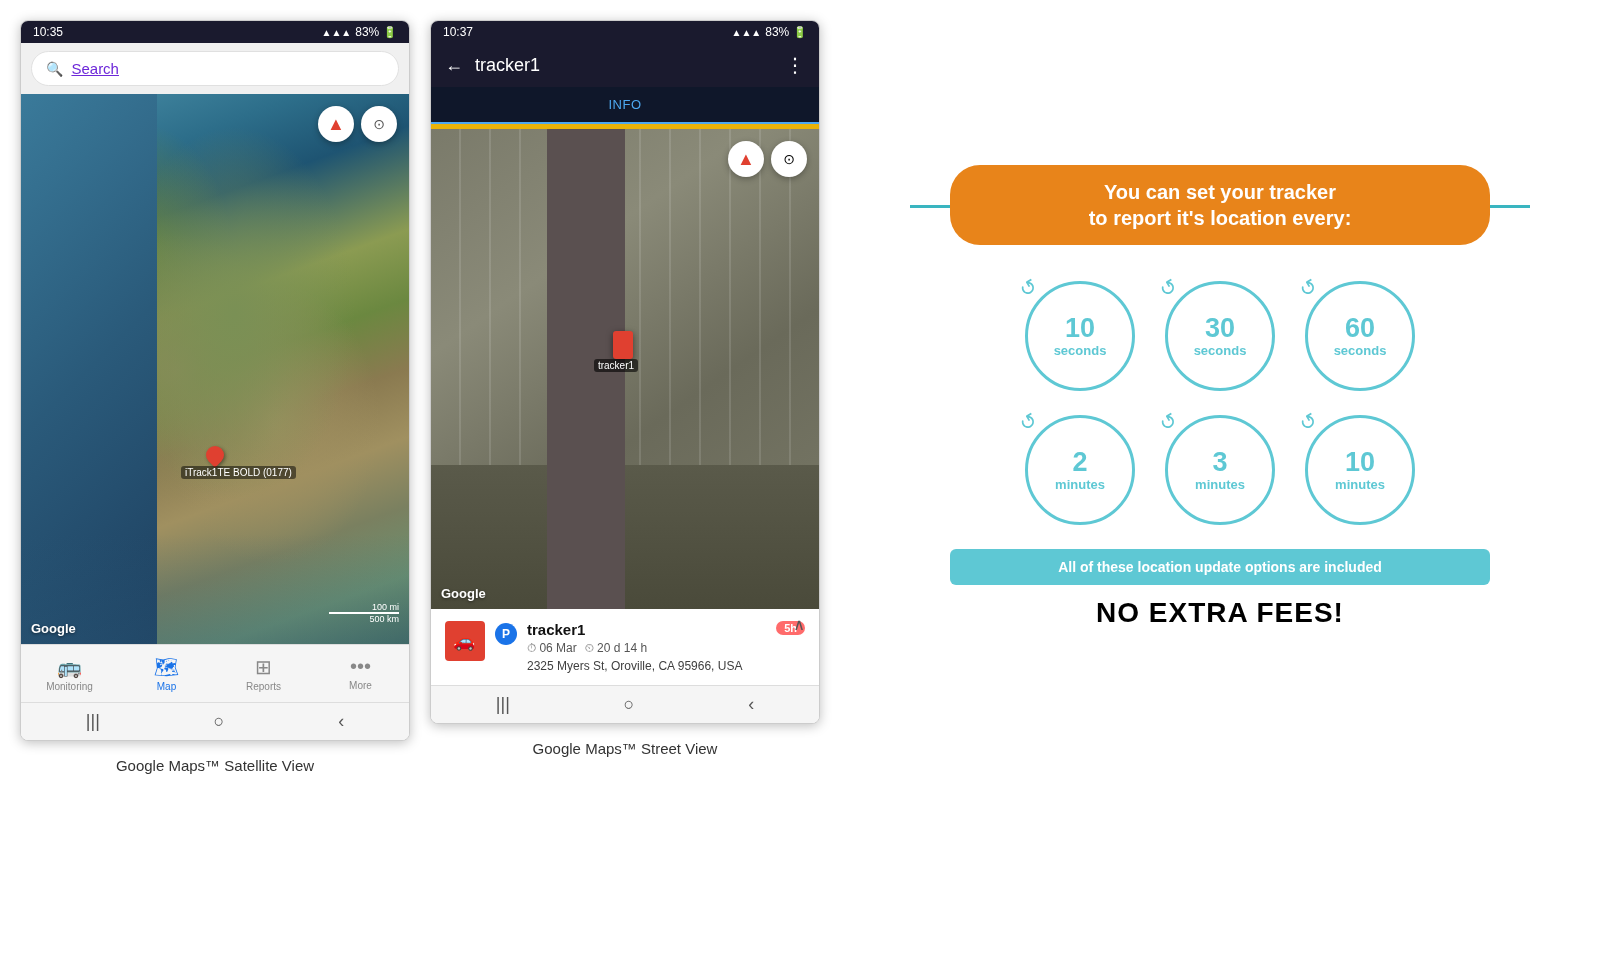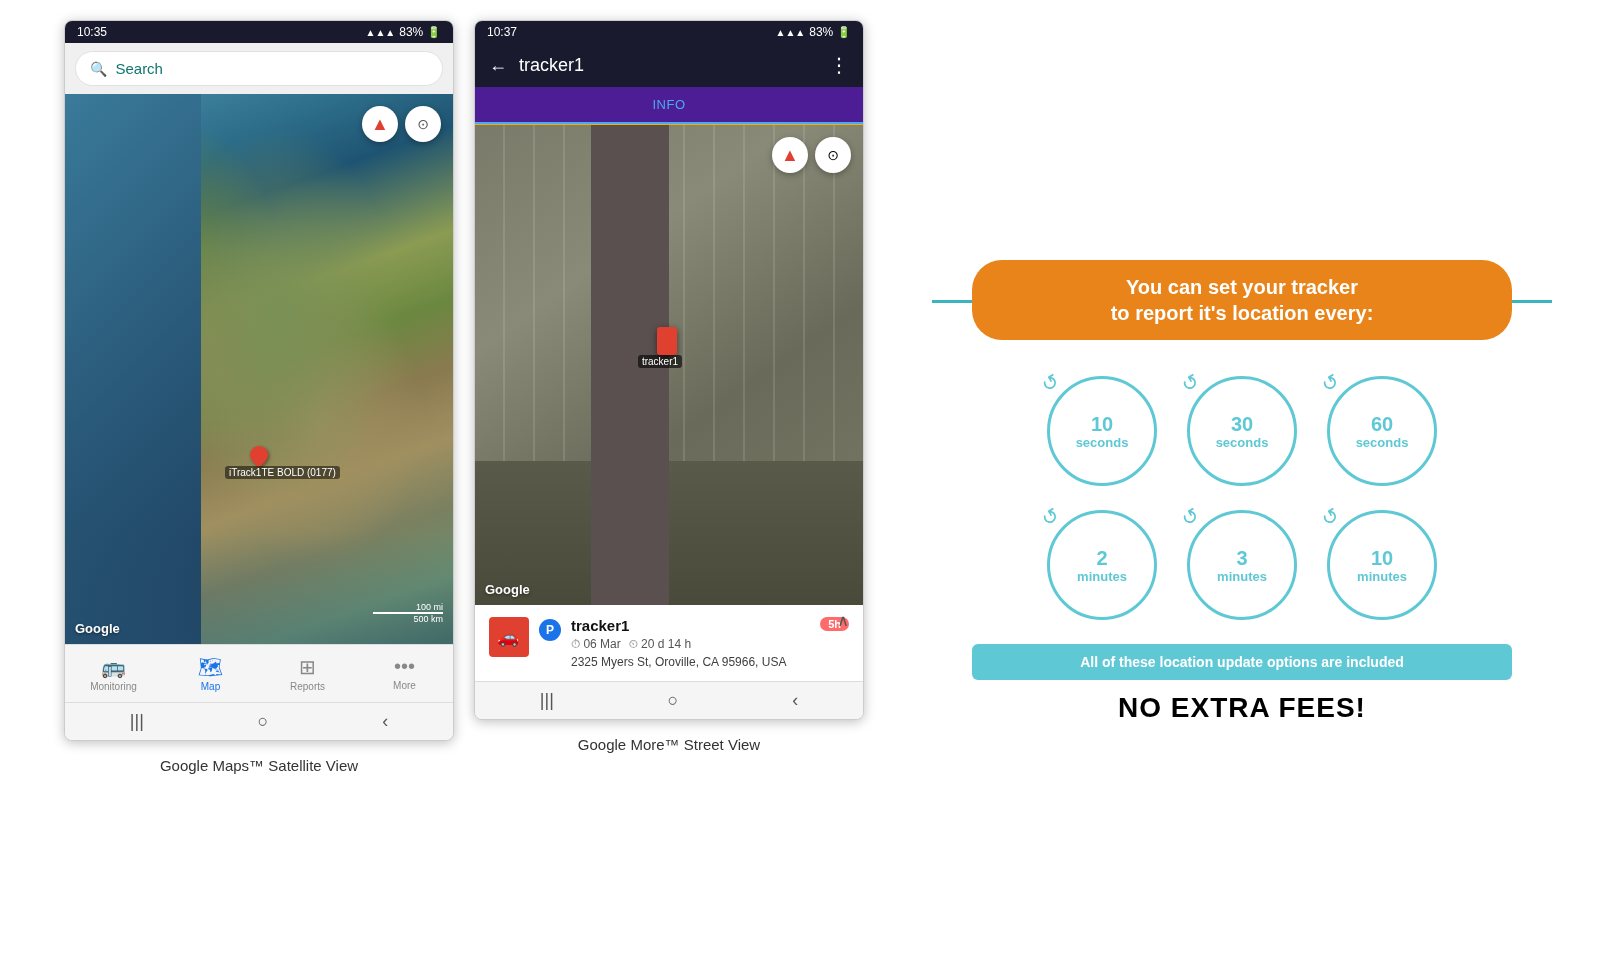--- a/index.html
+++ b/index.html
@@ -9,24 +9,23 @@
       width: 1616px;
       min-height: 970px;
       display: flex;
       align-items: flex-start;
       justify-content: center;
       padding: 20px;
     }
     .main-container {
       display: flex;
       gap: 24px;
-      align-items: flex-end;
+      align-items: center;
       width: 100%;
       max-width: 1580px;
-      margin-left: 44px;
     }
 
     
     .phone-wrapper {
       display: flex;
       flex-direction: column;
       align-items: center;
       gap: 10px;
     }
     .phone-screen {
@@ -69,22 +68,23 @@
       display: flex;
       align-items: center;
       gap: 8px;
       border: 1px solid #e0e0e0;
     }
     .search-icon-circle {
       color: #888;
       font-size: 14px;
     }
     .search-placeholder {
-      color: #0f766e;
+      color: #6d28d9;
       font-size: 15px;
+      text-decoration: underline;
     }
 
     .map-container {
       position: relative;
       width: 100%;
       height: 550px;
       overflow: hidden;
     }
     .map-satellite {
       width: 100%;
@@ -254,23 +254,23 @@
     .tracker-title {
       flex: 1;
       font-size: 18px;
       font-weight: 500;
     }
     .more-dots {
       font-size: 20px;
       color: white;
     }
     .tracker-tabs {
-      background: #4c1d95;
-      display: flex;
-      border-bottom: 1px solid #eab308;
+      background: #0f172a;
+      display: flex;
+      border-bottom: 5px solid #eab308;
     }
     .tab-item {
       flex: 1;
       text-align: center;
       padding: 10px;
       font-size: 13px;
       color: #888;
       letter-spacing: 0.5px;
     }
     .tab-item.active {
@@ -494,21 +494,21 @@
       height: 110px;
       border-radius: 50%;
       border: 3px solid #5ec8d4;
       display: flex;
       flex-direction: column;
       align-items: center;
       justify-content: center;
       position: relative;
     }
     .time-circle-text {
-      font-size: 20px;
+      font-size: 27px;
       font-weight: 700;
       color: #5ec8d4;
       line-height: 1.1;
       text-align: center;
     }
     .time-circle-label {
       font-size: 13px;
       color: #5ec8d4;
       font-weight: 600;
     }
@@ -687,21 +687,21 @@
           </div>
         </div>
 
         <div class="android-nav">
           <span>|||</span>
           <span>○</span>
           <span>‹</span>
         </div>
       </div>
 
-      <div class="caption">Google More™ Street View</div>
+      <div class="caption">Google Maps™ Street View</div>
     </div>
   </div>
 
   <div class="right-panel">
     <div class="graphic-container">
 
       <div style="position:relative; margin-bottom:36px;">
         <div style="position:absolute; top:50%; left:-40px; right:-40px; height:3px; background:#3ab5c0; z-index:0;"></div>
         <div class="headline-banner" style="position:relative;z-index:1;">
           <span>You can set your tracker<br>to report it's location every:</span>

